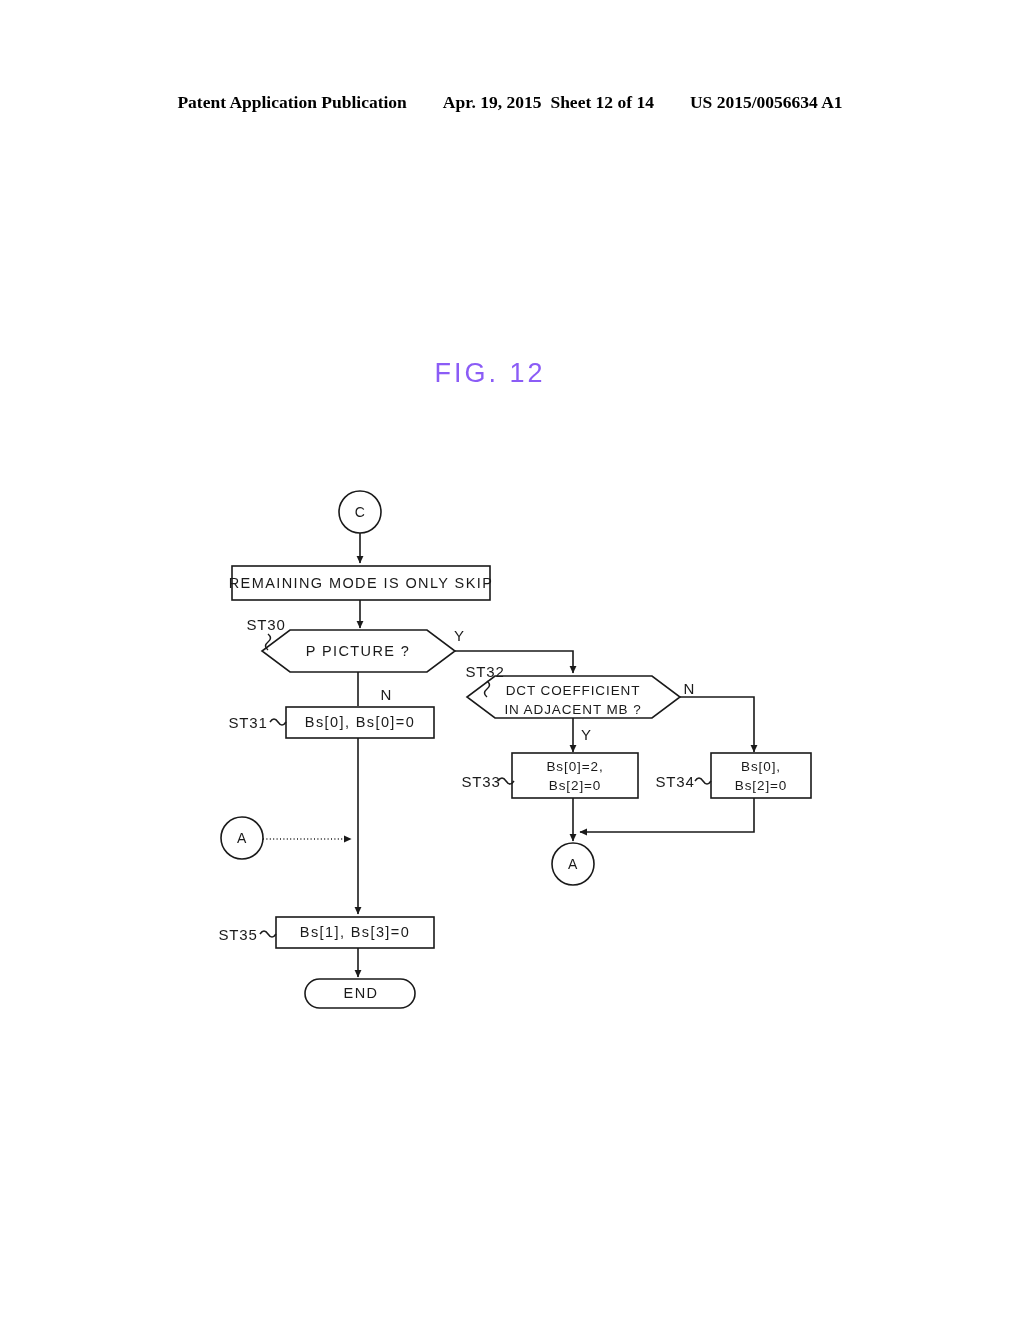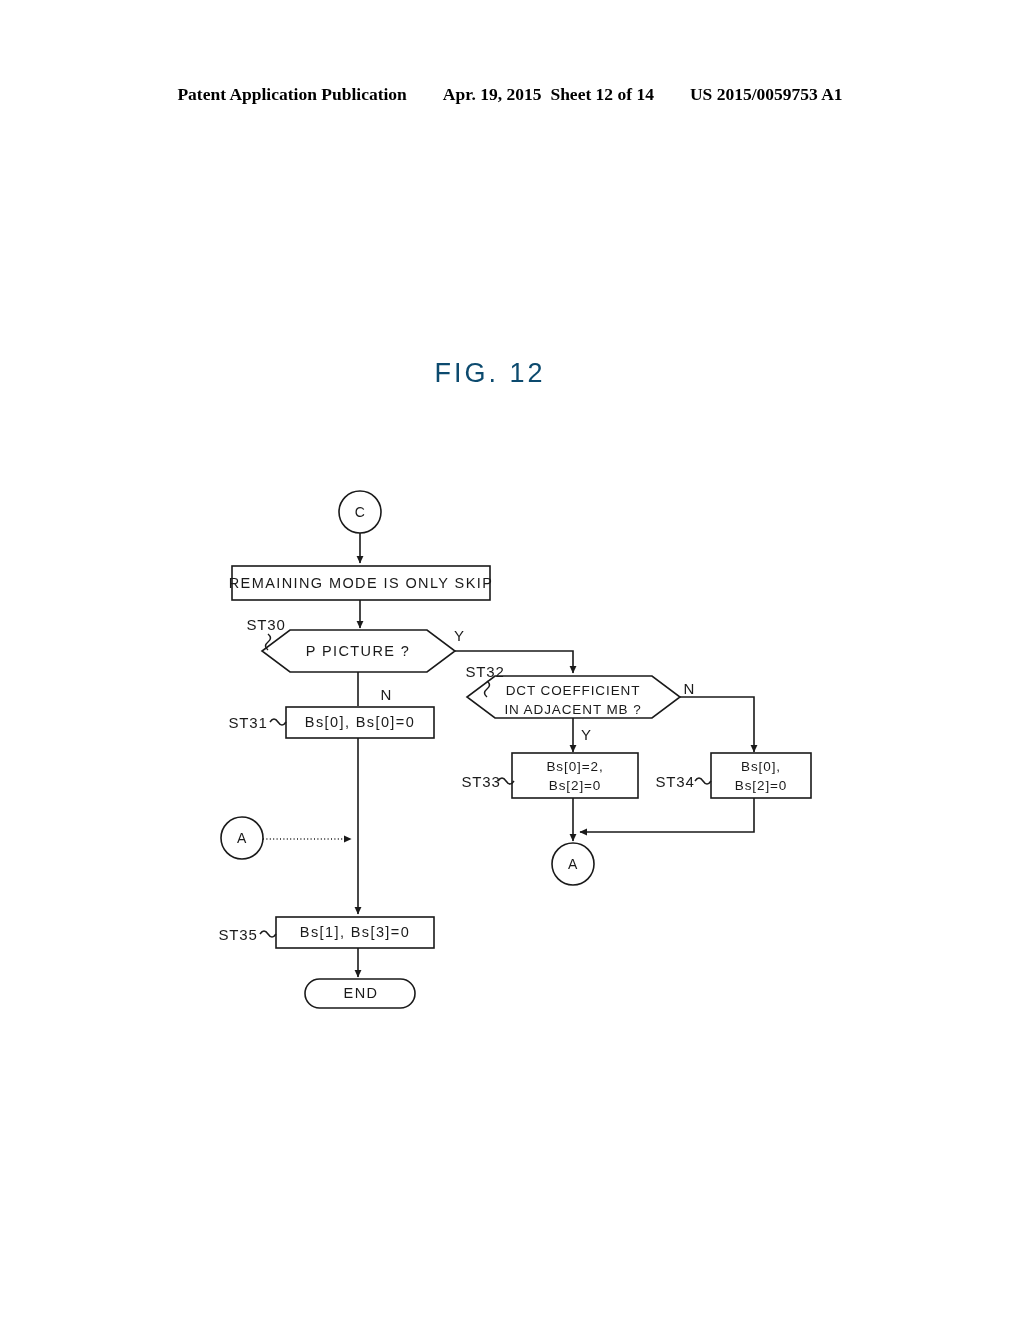--- a/index.html
+++ b/index.html
@@ -30,33 +30,33 @@
     justify-content: center;
     font-family: "Liberation Serif", serif;
     font-weight: bold;
     font-size: 17.5px;
     letter-spacing: 0px;
     white-space: nowrap;
     text-align: center;
   }
   #page-header .hdr-pub { margin-right: 36px; }
   #page-header .hdr-date { margin-right: 9px; }
-  #page-header .hdr-sheet { margin-right: 36px; }
+  #page-header .hdr-sheet { margin-right: 36px; margin-top: 8px; }
   #page-header .hdr-patno { letter-spacing: 0px; }
 
   
   #fig-title {
     position: absolute;
     left: 0;
     top: 358px;
     width: 980px;
     text-align: center;
     font-size: 27px;
     letter-spacing: 3px;
-    color: #0c4a6e;
+    color: #8b5cf6;
   }
 
   
   #flowchart {
     position: absolute;
     left: 0;
     top: 0;
     width: 1024px;
     height: 1320px;
   }
@@ -112,21 +112,21 @@
     fill: none;
   }
 </style>
 </head>
 <body>
 
 <div id="page-header">
   <span class="hdr-pub">Patent Application Publication</span>
   <span class="hdr-date">Apr. 19, 2015</span>
   <span class="hdr-sheet">Sheet 12 of 14</span>
-  <span class="hdr-patno">US 2015/0059753 A1</span>
+  <span class="hdr-patno">US 2015/0056634 A1</span>
 </div>
 
 <div id="fig-title">FIG. 12</div>
 
 <svg id="flowchart" viewBox="0 0 1024 1320" xmlns="http://www.w3.org/2000/svg">
 
   <defs>
     <marker id="arrow" markerWidth="9" markerHeight="9" refX="7.4" refY="3.6" orient="auto" markerUnits="userSpaceOnUse">
       <path d="M0,0 L8,3.6 L0,7.2 Z" fill="#1a1a1a"></path>
     </marker>

